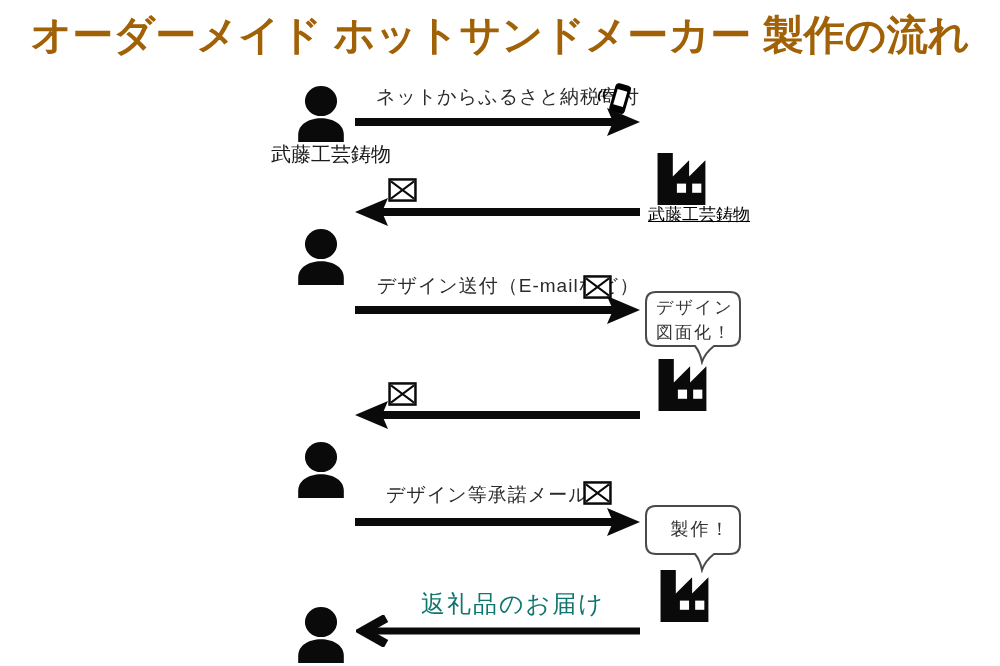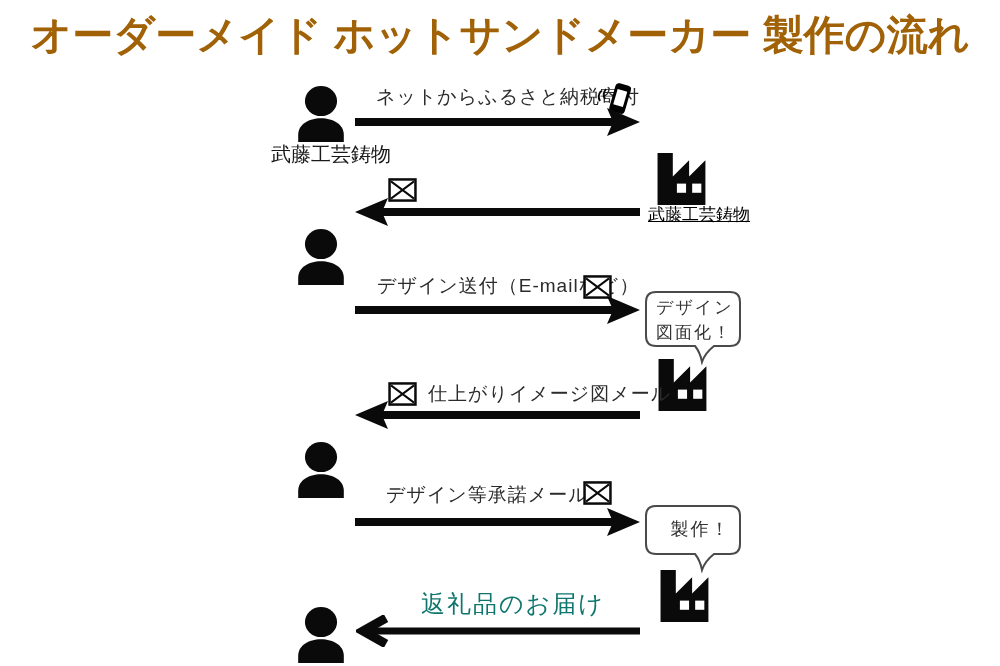--- a/index.html
+++ b/index.html
@@ -155,21 +155,20 @@
     </div>
   </div>
 
   <svg class="abs icon factory f2">
       <use href="#sym-factory"></use>
     </svg>
 
   <svg class="abs icon envelope e3">
       <use href="#sym-envelope"></use>
     </svg>
-  <div class="abs step-label s4">仕上がりイメージ図メール</div>
   <svg class="abs arrow a4">
       <use href="#sym-arrow-left"></use>
     </svg>
 
   <svg class="abs icon person p3">
       <use href="#sym-person"></use>
     </svg>
 
   <div class="abs step-label s5">デザイン等承諾メール</div>
   <svg class="abs icon envelope e4">

